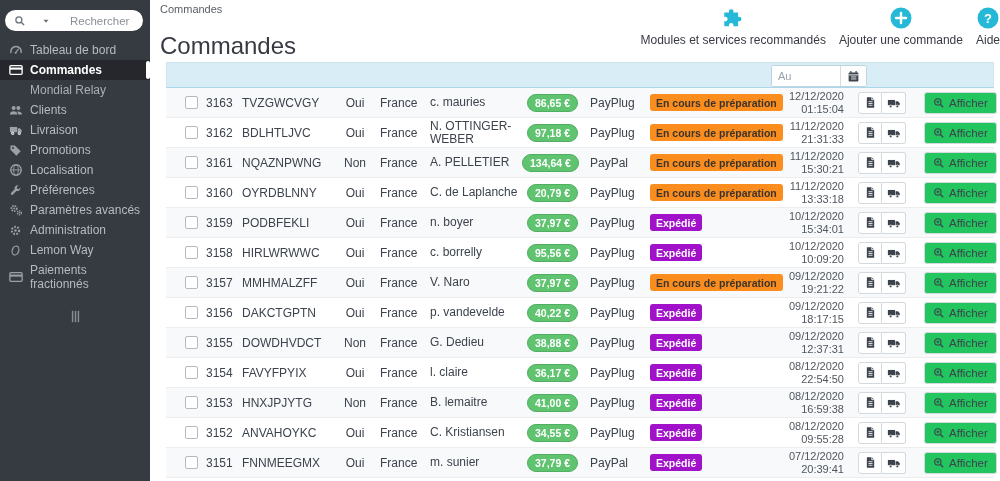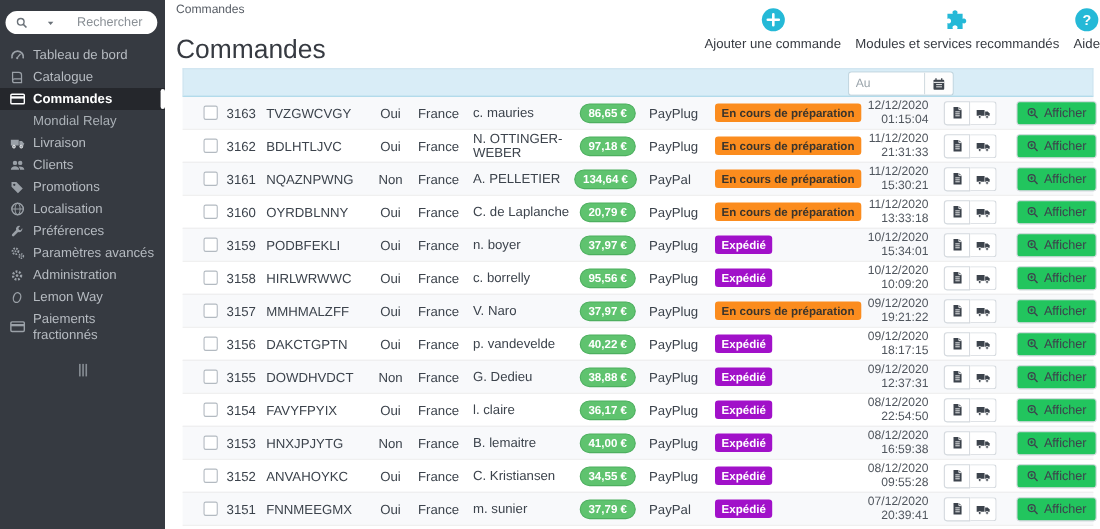--- a/index.html
+++ b/index.html
@@ -98,62 +98,53 @@
       <div class="nav-item">
         <span class="icon">
           <svg viewBox="0 0 16 16" width="14" height="14">
             <path d="M2.2 11.5a6 6 0 1 1 11.6 0" fill="none" stroke="currentColor" stroke-width="1.8"></path>
             <path d="M7.3 11.2 11 6.8" stroke="currentColor" stroke-width="1.4"></path>
             <circle cx="7.6" cy="11.3" r="1.1" fill="currentColor"></circle>
           </svg>
         </span>
         <span>Tableau de bord</span>
       </div>
-      <div class="nav-item">
-        <span class="icon">
-          <svg viewBox="0 0 16 16" width="13" height="13">
-            <path d="M3 2.2h7a3 3 0 0 1 3 3v8.6H5.2A2.2 2.2 0 0 1 3 11.6z" fill="none" stroke="currentColor" stroke-width="1.4"></path>
-            <path d="M3 11.6a2.2 2.2 0 0 1 2.2-2.2H13" fill="none" stroke="currentColor" stroke-width="1.4"></path>
-          </svg>
-        </span>
-        <span>Catalogue</span>
-      </div>
       <div class="nav-item active">
         <span class="icon">
           <svg viewBox="0 0 16 16" width="14" height="14">
             <rect x="1" y="3" width="14" height="10" rx="1.2" fill="none" stroke="currentColor" stroke-width="1.5"></rect>
             <rect x="1" y="5.2" width="14" height="2.4" fill="currentColor"></rect>
           </svg>
         </span>
         <span>Commandes</span>
       </div>
       <div class="nav-item sub">
         <span>Mondial Relay</span>
+      </div>
+      <div class="nav-item">
+        <span class="icon">
+          <svg viewBox="0 0 16 16" width="14" height="14" fill="currentColor">
+            <circle cx="5.3" cy="5.8" r="2.3"></circle>
+            <circle cx="10.7" cy="5.8" r="2.3"></circle>
+            <path d="M1 13c0-2.3 2-3.6 4.3-3.6S9.6 10.7 9.6 13z"></path>
+            <path d="M10.2 9.6c2.3 0 4.8 1.1 4.8 3.4h-4.4a4.6 4.6 0 0 0-1.6-3.2z"></path>
+          </svg>
+        </span>
+        <span>Clients</span>
       </div>
       <div class="nav-item">
         <span class="icon">
           <svg viewBox="0 0 16 16" width="14" height="14">
             <path d="M1 4.5h8.2v6H1z" fill="currentColor"></path>
             <path d="M9.8 6h2.7l2 2.3v2.2H9.8z" fill="currentColor"></path>
             <circle cx="4.2" cy="11.8" r="1.5" fill="currentColor" stroke="#fff" stroke-width=".8"></circle>
             <circle cx="11.8" cy="11.8" r="1.5" fill="currentColor" stroke="#fff" stroke-width=".8"></circle>
           </svg>
         </span>
         <span>Livraison</span>
-      </div>
-      <div class="nav-item">
-        <span class="icon">
-          <svg viewBox="0 0 16 16" width="14" height="14" fill="currentColor">
-            <circle cx="5.3" cy="5.8" r="2.3"></circle>
-            <circle cx="10.7" cy="5.8" r="2.3"></circle>
-            <path d="M1 13c0-2.3 2-3.6 4.3-3.6S9.6 10.7 9.6 13z"></path>
-            <path d="M10.2 9.6c2.3 0 4.8 1.1 4.8 3.4h-4.4a4.6 4.6 0 0 0-1.6-3.2z"></path>
-          </svg>
-        </span>
-        <span>Clients</span>
       </div>
       <div class="nav-item">
         <span class="icon">
           <svg viewBox="0 0 16 16" width="13" height="13">
             <path fill-rule="evenodd" d="M1.8 1.8h5.4L14.4 9 9 14.4 1.8 7.2zM4.9 3.7a1.3 1.3 0 1 0 0 2.6 1.3 1.3 0 0 0 0-2.6z" fill="currentColor"></path>
           </svg>
         </span>
         <span>Promotions</span>
       </div>
       <div class="nav-item">
@@ -222,34 +213,34 @@
       </span>
   </div>
 </div>
 
 <div class="main">
   <div class="breadcrumb">Commandes</div>
   <h1 class="page-title">Commandes</h1>
   <div class="actions">
       <div class="action">
         <span class="icon">
+          <svg viewBox="0 0 22 22" width="23" height="23" fill="currentColor">
+            <path transform="scale(1.375)" d="M6.4 1.6c.9 0 1.6.6 1.6 1.4 0 .3-.1.6-.3.9h3.5v3.2c.3-.2.6-.3.9-.3.8 0 1.4.7 1.4 1.6s-.6 1.6-1.4 1.6c-.3 0-.6-.1-.9-.3v3.7H7.7c.2-.3.3-.6.3-.9 0-.8-.7-1.4-1.6-1.4s-1.6.6-1.6 1.4c0 .3.1.6.3.9H1.6V9.7c.3.2.6.3.9.3.8 0 1.4-.7 1.4-1.6S3.3 6.8 2.5 6.8c-.3 0-.6.1-.9.3V3.9h3.5c-.2-.3-.3-.6-.3-.9 0-.8.7-1.4 1.6-1.4z"></path>
+          </svg>
+        </span>
+        <span>Modules et services recommandés</span>
+      </div>
+      <div class="action">
+        <span class="icon">
           <svg viewBox="0 0 22 22" width="22" height="22">
             <circle cx="11" cy="11" r="10.5" fill="currentColor"></circle>
             <path d="M11 6v10M6 11h10" stroke="#fff" stroke-width="2.4" stroke-linecap="round"></path>
           </svg>
         </span>
         <span>Ajouter une commande</span>
-      </div>
-      <div class="action">
-        <span class="icon">
-          <svg viewBox="0 0 22 22" width="23" height="23" fill="currentColor">
-            <path transform="scale(1.375)" d="M6.4 1.6c.9 0 1.6.6 1.6 1.4 0 .3-.1.6-.3.9h3.5v3.2c.3-.2.6-.3.9-.3.8 0 1.4.7 1.4 1.6s-.6 1.6-1.4 1.6c-.3 0-.6-.1-.9-.3v3.7H7.7c.2-.3.3-.6.3-.9 0-.8-.7-1.4-1.6-1.4s-1.6.6-1.6 1.4c0 .3.1.6.3.9H1.6V9.7c.3.2.6.3.9.3.8 0 1.4-.7 1.4-1.6S3.3 6.8 2.5 6.8c-.3 0-.6.1-.9.3V3.9h3.5c-.2-.3-.3-.6-.3-.9 0-.8.7-1.4 1.6-1.4z"></path>
-          </svg>
-        </span>
-        <span>Modules et services recommandés</span>
       </div>
       <div class="action">
         <span class="icon">
           <svg viewBox="0 0 22 22" width="22" height="22">
             <circle cx="11" cy="11" r="10.5" fill="currentColor"></circle>
             <text x="11" y="15.5" text-anchor="middle" font-size="13" font-weight="bold" fill="#fff" font-family="Liberation Sans, sans-serif">?</text>
           </svg>
         </span>
         <span>Aide</span>
       </div>

